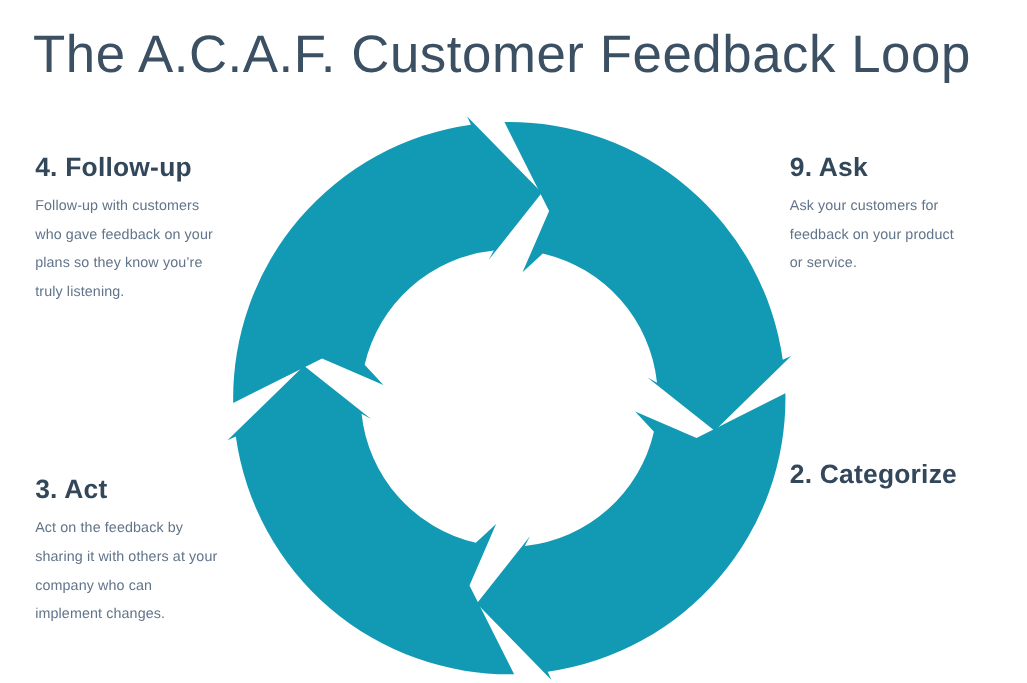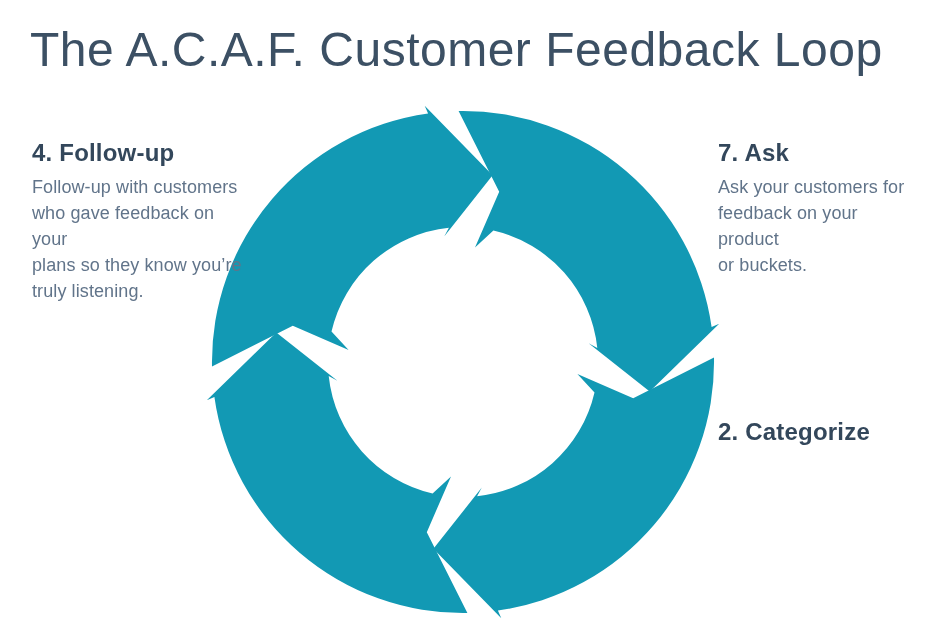--- a/index.html
+++ b/index.html
@@ -41,21 +41,21 @@
   .step h2 {
     margin: 0 0 9px 0;
     font-size: 24px;
     line-height: 25px;
     font-weight: 700;
     color: #33475b;
     letter-spacing: 0.2px;
   }
   .step p {
     margin: 0;
-    font-size: 18px;
+    font-size: 13px;
     line-height: 26px;
     color: #61748a;
     letter-spacing: 0.1px;
     white-space: pre-line;
   }
   .step-1 { left: 718px; top: 140px; width: 205px; }
   .step-2 { left: 718px; top: 419px; width: 205px; }
   .step-3 { left: 32px;  top: 433px; width: 222px; }
   .step-4 { left: 32px;  top: 140px; width: 222px; }
 </style>
@@ -76,30 +76,37 @@
              A135 135 0 0 0 331.5 331.6
              L348.6 350.0
              L292.8 325.8
              Z"></path>
     <use href="#loopSeg" transform="rotate(90 463 362)"></use>
     <use href="#loopSeg" transform="rotate(180 463 362)"></use>
     <use href="#loopSeg" transform="rotate(270 463 362)"></use>
   </svg>
 
   <section class="step step-1">
-    <h2>7. Ask</h2>
+    <h2>9. Ask</h2>
     <p>Ask your customers for
 feedback on your product
-or buckets.</p>
+or service.</p>
   </section>
 
   <section class="step step-2">
     <h2>2. Categorize</h2>
   </section>
 
+  <section class="step step-3">
+    <h2>3. Act</h2>
+    <p>Act on the feedback by
+sharing it with others at your
+company who can
+implement changes.</p>
+  </section>
 
   <section class="step step-4">
     <h2>4. Follow-up</h2>
     <p>Follow-up with customers
 who gave feedback on your
 plans so they know you’re
 truly listening.</p>
   </section>
 
 </div>

